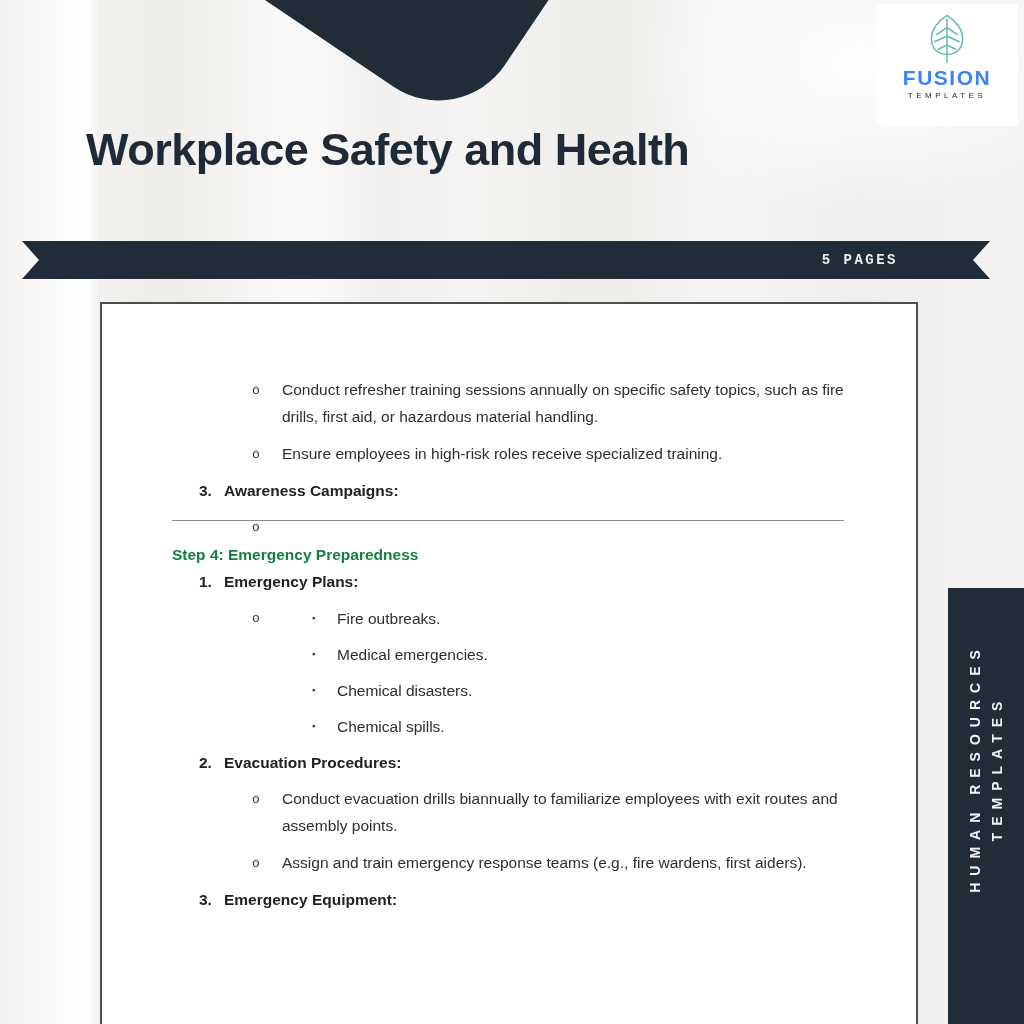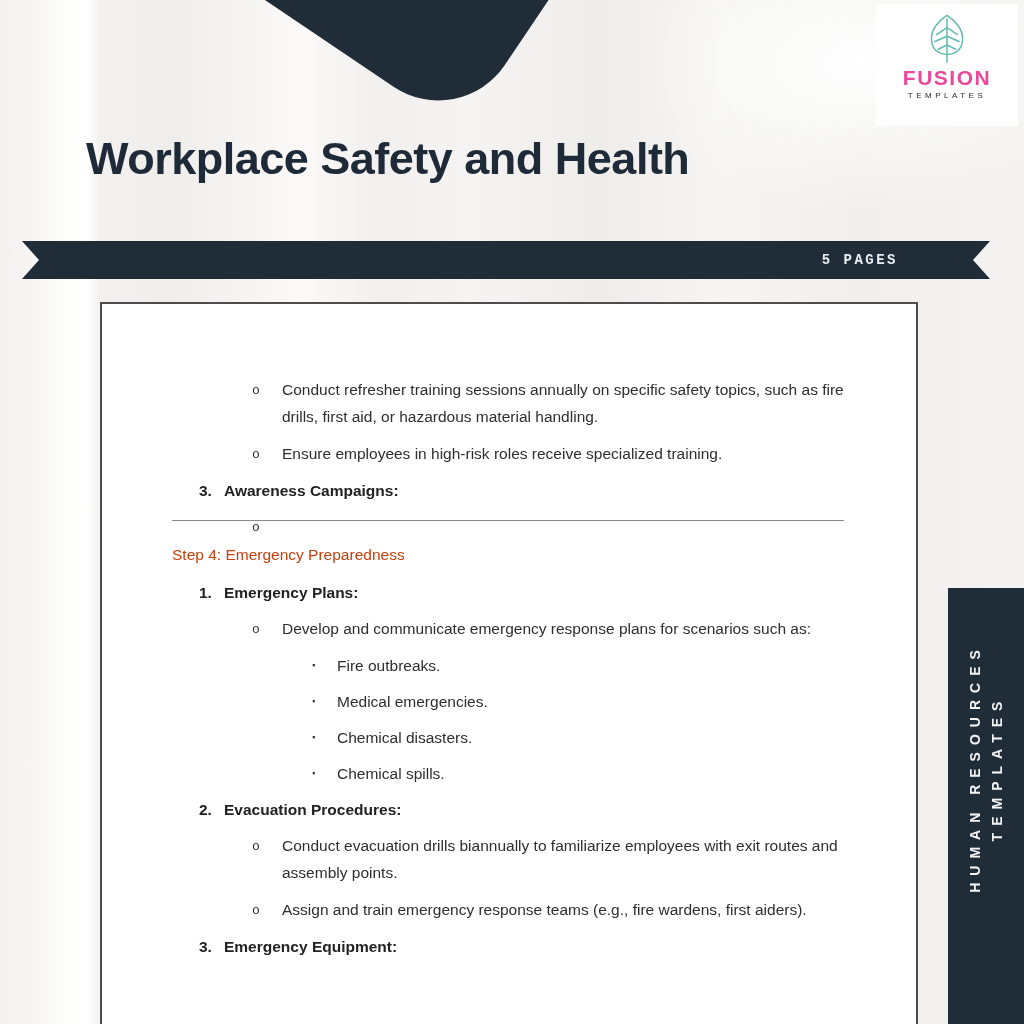--- a/index.html
+++ b/index.html
@@ -38,38 +38,37 @@
     position:absolute;
     left:876px;top:4px;
     width:142px;height:122px;
     background:#ffffff;
     display:flex;flex-direction:column;align-items:center;
     padding-top:8px;
   }
   .logo-card svg{display:block;}
   .brand-name{
     margin-top:2px;
-    font-size:21px;font-weight:800;color:#ec4899;
+    font-size:21px;font-weight:800;color:#3b82f6;
     letter-spacing:1.5px;line-height:1.1;
   }
   .brand-tagline{
     margin-top:2px;
     font-size:8px;font-weight:400;color:#2a2a2a;
     letter-spacing:3.5px;
   }
 
   
   .page-title{
     position:absolute;
     left:86px;top:126px;
     font-size:45px;font-weight:800;
     color:#1f2a38;
     line-height:1.06;
     letter-spacing:-0.5px;
-    margin-top:9px;
   }
 
   
   .ribbon{
     position:absolute;
     left:22px;top:241px;
     width:968px;height:38px;
     background:var(--dark-navy);
     clip-path:polygon(0 0,100% 0,calc(100% - 17px) 50%,100% 100%,0 100%,17px 50%);
     display:flex;align-items:center;justify-content:flex-end;
@@ -104,21 +103,21 @@
   .li-sq .marker{
     position:absolute;left:140px;top:0;
     font-size:9px;color:#333333;
   }
   .doc-num{
     position:relative;padding-left:52px;
     font-weight:700;color:#222222;
     margin-bottom:9px;
   }
   .doc-num .marker-num{position:absolute;left:27px;font-weight:700;}
-  .doc-heading{font-weight:400;color:#c2410c;margin-bottom:11px;}
+  .doc-heading{font-weight:700;color:#15803d;}
   .doc-hr{
     border:none;border-top:1px solid #8a8a8a;
     height:0;margin:16px 0 20px 0;
   }
 
   
   .side-band{
     position:absolute;
     left:948px;top:588px;
     width:76px;height:436px;
@@ -161,21 +160,21 @@
 
 <div class="doc-page">
   <div class="doc-content">
       <div class="doc-li li-o"><span class="marker">o</span><span>Conduct refresher training sessions annually on specific safety topics, such as fire drills, first aid, or hazardous material handling.</span></div>
       <div class="doc-li li-o"><span class="marker">o</span><span>Ensure employees in high-risk roles receive specialized training.</span></div>
       <div class="doc-num"><span class="marker-num">3.</span><span>Awareness Campaigns:</span></div>
       <div class="doc-li li-o"><span class="marker">o</span></div>
       <div class="doc-hr"></div>
       <div class="doc-heading">Step 4: Emergency Preparedness</div>
       <div class="doc-num"><span class="marker-num">1.</span><span>Emergency Plans:</span></div>
-      <div class="doc-li li-o"><span class="marker">o</span><span>Develop and communicate emergency response plans for scenarios such as:</span></div>
+      <div class="doc-li li-o"><span class="marker">o</span></div>
       <div class="doc-li li-sq"><span class="marker">▪</span><span>Fire outbreaks.</span></div>
       <div class="doc-li li-sq"><span class="marker">▪</span><span>Medical emergencies.</span></div>
       <div class="doc-li li-sq"><span class="marker">▪</span><span>Chemical disasters.</span></div>
       <div class="doc-li li-sq"><span class="marker">▪</span><span>Chemical spills.</span></div>
       <div class="doc-num"><span class="marker-num">2.</span><span>Evacuation Procedures:</span></div>
       <div class="doc-li li-o"><span class="marker">o</span><span>Conduct evacuation drills biannually to familiarize employees with exit routes and assembly points.</span></div>
       <div class="doc-li li-o"><span class="marker">o</span><span>Assign and train emergency response teams (e.g., fire wardens, first aiders).</span></div>
       <div class="doc-num"><span class="marker-num">3.</span><span>Emergency Equipment:</span></div>
     </div>
 </div>

